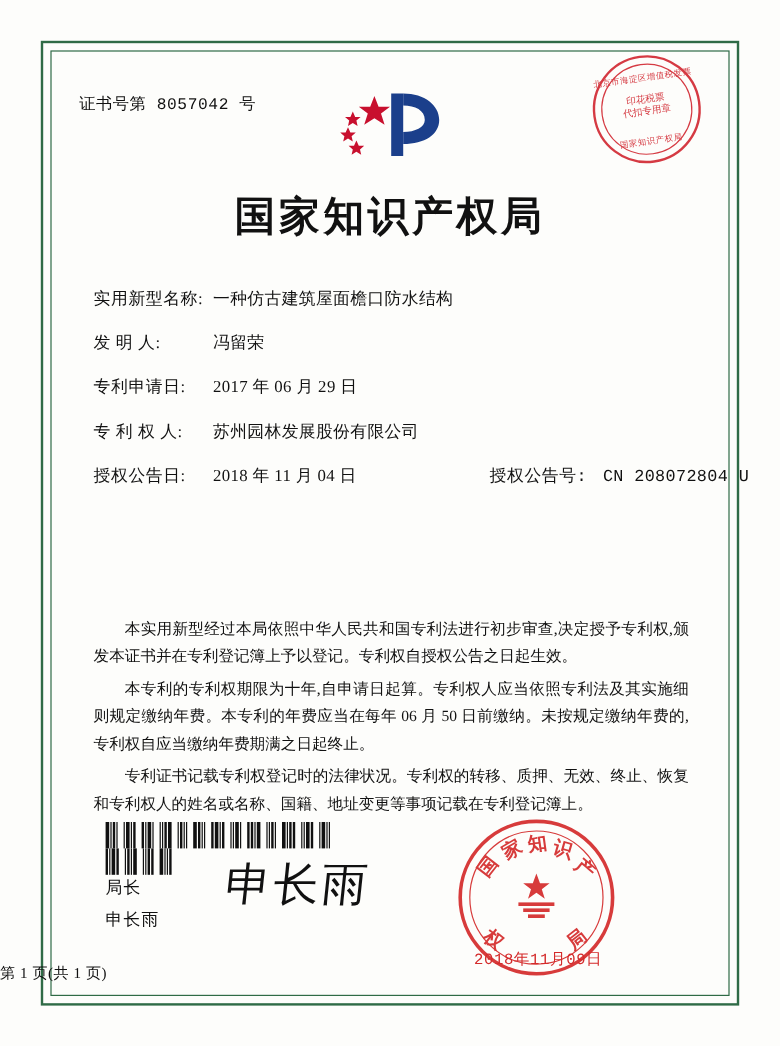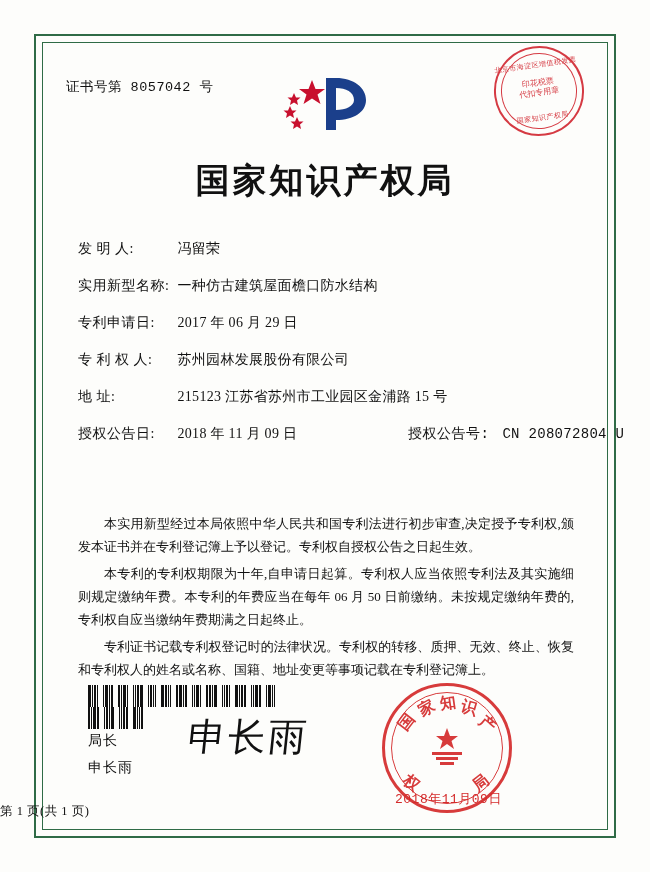--- a/index.html
+++ b/index.html
@@ -290,48 +290,44 @@
         <path d="M86,6 C104,6 116,16 116,28 C116,40 104,48 86,48 L86,38 C96,38 104,34 104,28 C104,20 96,16 86,16 Z"></path>
       </g>
     </svg>
   </div>
 
   <div class="main-title">国家知识产权局</div>
 
   <div class="fields">
 
     <div class="field-row">
+      <span class="field-label">实用新型名称:</span>
+      <span class="field-value">一种仿古建筑屋面檐口防水结构</span>
+    </div>
+
+    <div class="field-row">
       <span class="field-label">发 明 人:</span>
       <span class="field-value">冯留荣</span>
     </div>
 
-    <div class="field-row">
-      <span class="field-label">实用新型名称:</span>
-      <span class="field-value">一种仿古建筑屋面檐口防水结构</span>
-    </div>
-
 
     <div class="field-row">
       <span class="field-label">专利申请日:</span>
       <span class="field-value">2017 年 06 月 29 日</span>
     </div>
 
     <div class="field-row">
       <span class="field-label">专 利 权 人:</span>
       <span class="field-value">苏州园林发展股份有限公司</span>
     </div>
 
-    <div class="field-row">
-      <span class="field-label">地      址:</span>
-      <span class="field-value">215123 江苏省苏州市工业园区金浦路 15 号</span>
-    </div>
 
     <div class="field-row">
       <span class="field-label">授权公告日:</span>
-      <span class="field-value">2018 年 11 月 09 日</span>
+      <span class="field-value">2018 年 11 月 04 日</span>
       <span class="field-right">
         <span class="field-label">授权公告号:</span>
         <span class="field-value">CN 208072804 U</span>
       </span>
     </div>
 
   </div>
 
   <div class="body-text">
     <p>本实用新型经过本局依照中华人民共和国专利法进行初步审查,决定授予专利权,颁发本证书并在专利登记簿上予以登记。专利权自授权公告之日起生效。</p>

